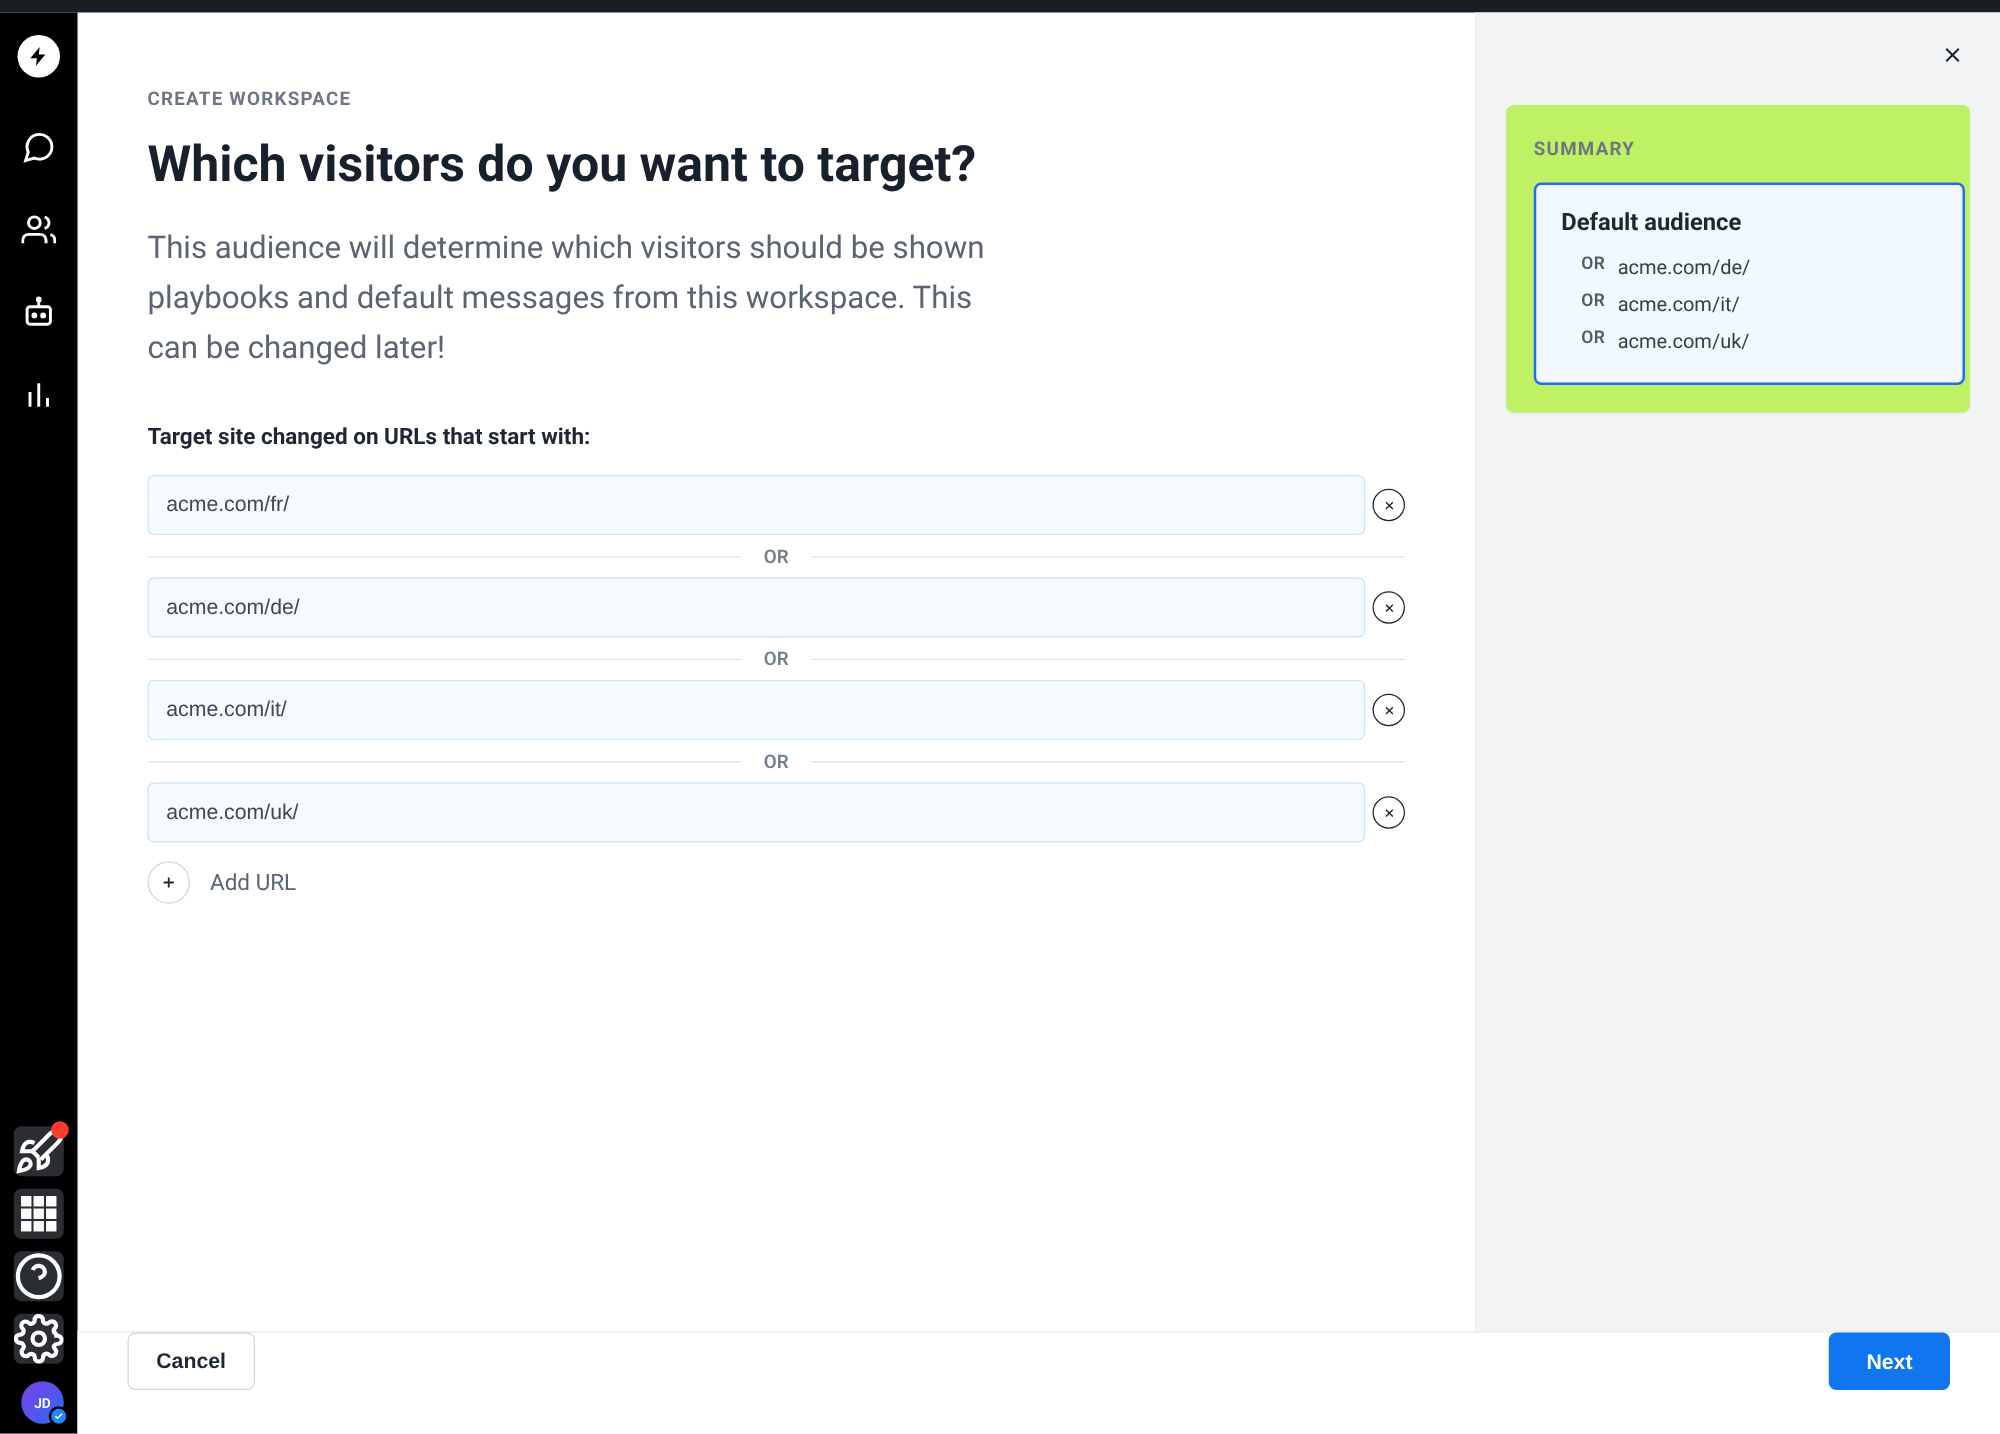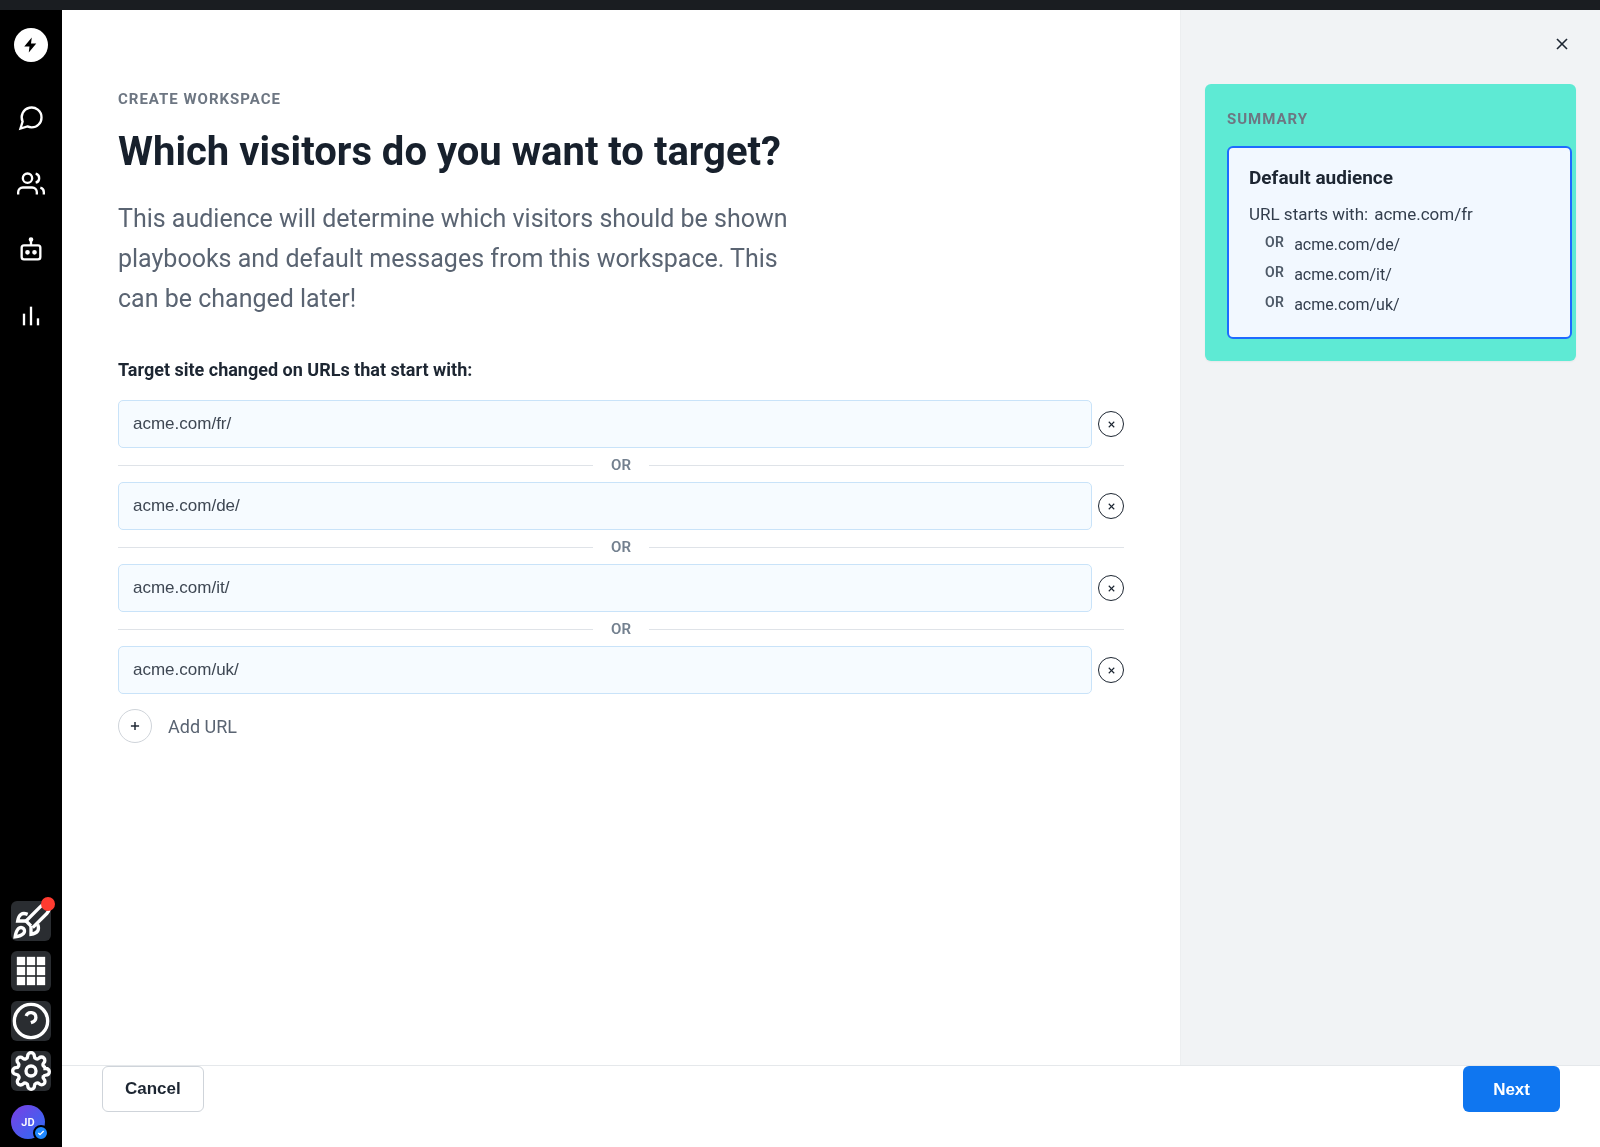--- a/index.html
+++ b/index.html
@@ -10,32 +10,32 @@
 
   .app { flex: 1; display: flex; min-height: 0; }
 
   
   .leftnav { width: 62px; background: #000; display: flex; flex-direction: column; align-items: center; padding-top: 18px; flex-shrink: 0; }
   .leftnav .logo { width: 34px; height: 34px; background: #fff; border-radius: 50%; display:flex; align-items:center; justify-content:center; margin-bottom: 42px; }
   .leftnav .logo svg { width:18px; height:18px; }
   .navicons { display:flex; flex-direction:column; gap: 38px; align-items:center; }
   .navicons .ico { width: 28px; height: 28px; display:flex; align-items:center; justify-content:center; color:#fff; }
   .navicons svg { stroke: #fff; }
-  .lefttools { margin-top: auto; display:flex; flex-direction:column; gap:10px; align-items:flex-start; padding-bottom: 6px; }
+  .lefttools { margin-top: auto; display:flex; flex-direction:column; gap:10px; align-items:flex-end; padding-bottom: 6px; }
   .toolbtn { width: 40px; height: 40px; background: #2a2d31; border-radius: 6px; display:flex; align-items:center; justify-content:center; position:relative; }
   .toolbtn svg { stroke:#fff; }
   .notif-dot { position:absolute; top:-4px; right:-4px; width:14px; height:14px; background:#ff3b30; border-radius:50%; }
   .avatar { width: 34px; height: 34px; border-radius:50%; background: linear-gradient(135deg,#7b3fe4,#2a6df4); display:flex; align-items:center; justify-content:center; color:#fff; font-size:11px; font-weight:600; position:relative; margin-top:4px; margin-bottom:2px;}
   .check { position:absolute; bottom:-2px; right:-4px; width:16px; height:16px; background:#1e88ff; border:2px solid #000; border-radius:50%; display:flex; align-items:center; justify-content:center; }
   .check svg { width:8px; height:8px; }
 
   
   .content { flex:1; display:flex; flex-direction:column; min-width:0; }
   .workarea { flex:1; display:flex; min-height:0; }
-  .main { flex:1; padding: 80px 56px 20px 56px; overflow:auto; }
+  .main { flex:1; padding: 60px 56px 20px 56px; overflow:auto; }
   .breadcrumb { font-size: 15px; letter-spacing: 1px; font-weight:700; color:#6d7682; text-transform:uppercase; margin-bottom: 10px; }
   h1.page-title { font-size: 40px; font-weight:700; color:#17202c; margin-bottom: 24px; margin-top: 20px; }
   .desc { font-size: 25px; color:#5a6472; line-height:1.6; margin-bottom: 40px; max-width: 680px; }
   .fieldlabel { font-size: 18px; font-weight:700; color:#1d2632; margin-bottom: 20px; }
 
   .url-list { }
   .url-row { display:flex; align-items:center; gap: 6px; justify-content: flex-end; }
   .url-input { flex:1; height:48px; border:1px solid #c9e3f9; background:#f6fbff; border-radius:5px; padding: 0 14px; font-size:17px; color:#3e4753; outline:none; }
   .remove-btn { width:26px; height:26px; border:1.5px solid #1d2632; border-radius:50%; background:transparent; display:flex; align-items:center; justify-content:center; cursor:pointer; flex-shrink:0; }
   .remove-btn svg { width:11px; height:11px; stroke:#1d2632; stroke-width:2.5; }
@@ -46,21 +46,21 @@
 
   .add-url { display:flex; align-items:center; gap:16px; margin-top: 15px; cursor:pointer; }
   .plus-btn { width:34px; height:34px; border:1px solid #cfd4da; border-radius:50%; display:flex; align-items:center; justify-content:center; background:#fff; }
   .plus-btn svg { width:14px; height:14px; stroke:#1d2632; stroke-width:2.5; }
   .add-url-label { font-size:18px; color:#5a6472; }
 
   
   .rightpanel { width: 420px; background:#f1f3f5; padding: 24px 24px 24px 24px; position:relative; flex-shrink:0; border-left: 1px solid #eceef0; }
   .close-x { position:absolute; top:20px; right:24px; cursor:pointer; background:none; border:none; padding:4px; }
   .close-x svg { width:20px; height:20px; stroke:#1d2632; stroke-width:2; }
-  .summary-card { background:#5eead4; border-radius:6px; padding: 26px 4px 22px 22px; margin-top: 50px; box-shadow: 0 1px 2px rgba(0,0,0,0.05); }
+  .summary-card { background:#bef264; border-radius:6px; padding: 26px 4px 22px 22px; margin-top: 50px; box-shadow: 0 1px 2px rgba(0,0,0,0.05); }
   .summary-title { font-size:15px; letter-spacing:1px; font-weight:700; color:#6d7682; text-transform:uppercase; margin-bottom: 18px; }
   .audience-box { border:2px solid #1e6bff; background:#f2f8ff; border-radius:6px; padding: 18px 20px 18px 20px; }
   .audience-title { font-size:19px; font-weight:700; color:#1d2632; margin-bottom: 10px; }
   .aud-row { display:flex; gap:6px; font-size:17px; color:#333e4d; line-height:1.85; }
   .aud-row .lab { color:#333e4d; }
   .aud-row.sub { padding-left: 16px; font-size:16px; }
   .aud-row.sub .or { color:#4e5a68; font-weight:600; font-size:14px; letter-spacing:0.3px; margin-right:4px;}
   .ws-box { border:1px solid #c9e3f9; background:#fff; border-radius:6px; padding:18px 20px; margin-top:12px; }
   .ws-label { font-size:19px; font-weight:700; color:#1d2632; margin-bottom:8px; }
   .ws-value { font-size:17px; color:#9aa3ad; }
@@ -241,24 +241,20 @@
           <svg viewBox="0 0 24 24" fill="none">
               <line x1="18" y1="6" x2="6" y2="18"></line>
               <line x1="6" y1="6" x2="18" y2="18"></line>
             </svg>
         </button>
         <div class="summary-card">
           <div class="summary-title">SUMMARY</div>
 
           <div class="audience-box">
             <div class="audience-title">Default audience</div>
-            <div class="aud-row">
-              <span class="lab">URL starts with:</span>
-              <span>acme.com/fr</span>
-            </div>
             <div id="aud-rest">
                 <div class="aud-row sub">
                   <span class="or">OR</span>
                   <span>acme.com/de/</span>
                 </div>
                 <div class="aud-row sub">
                   <span class="or">OR</span>
                   <span>acme.com/it/</span>
                 </div>
                 <div class="aud-row sub">

